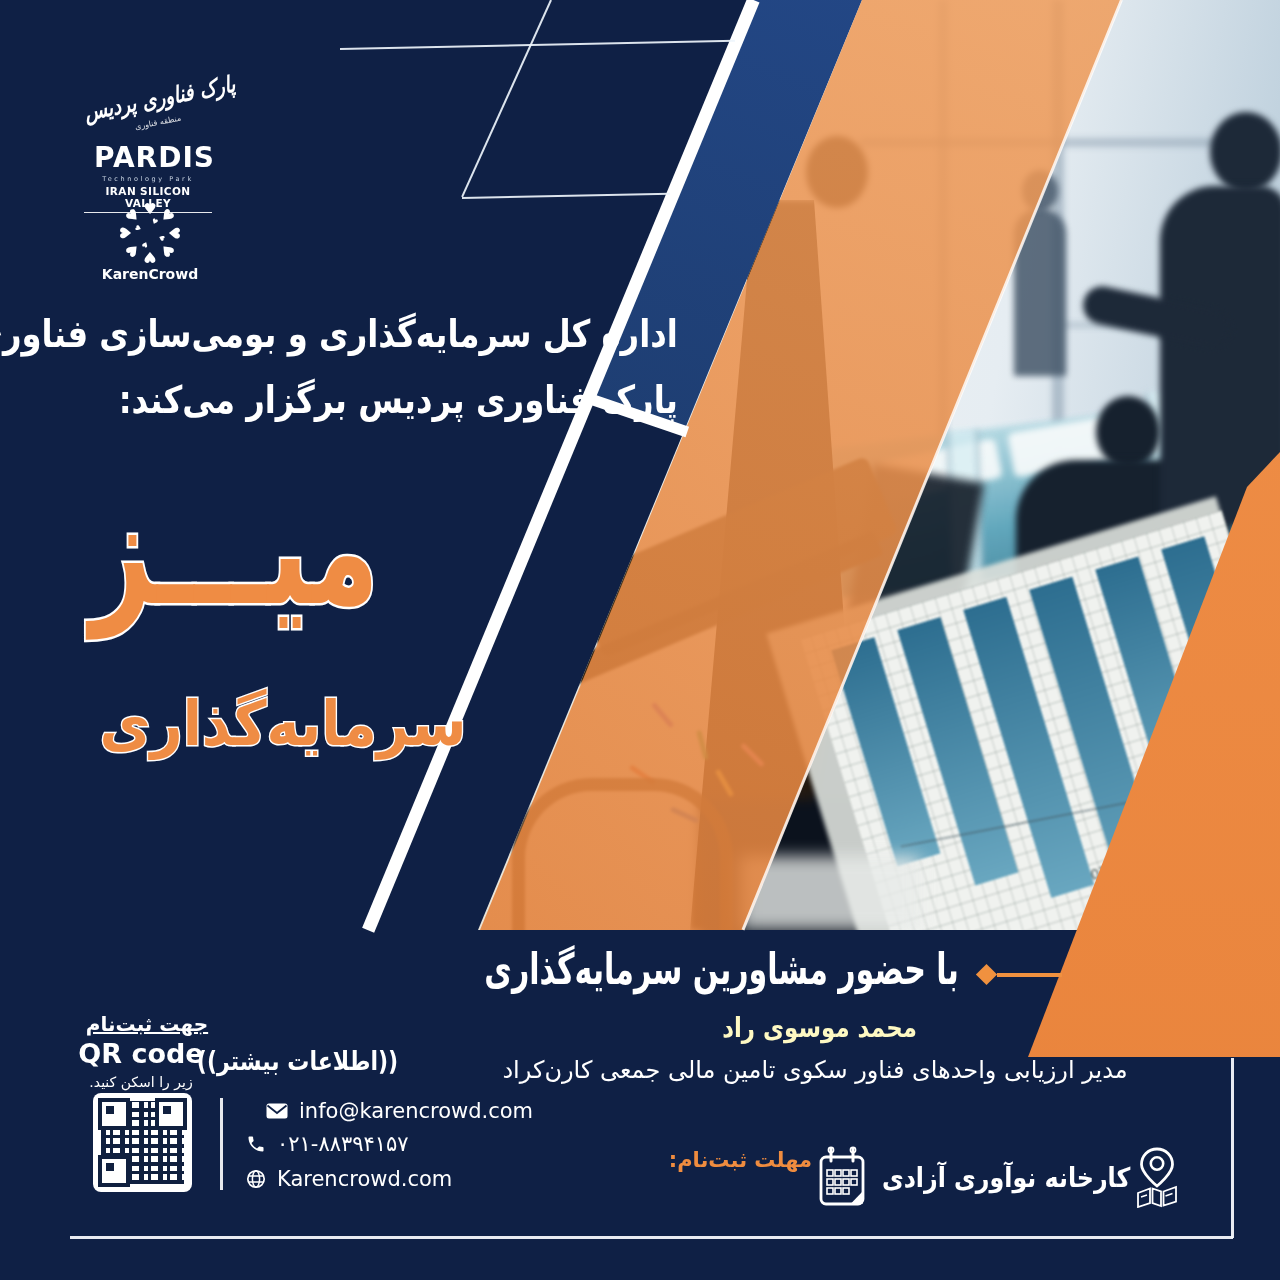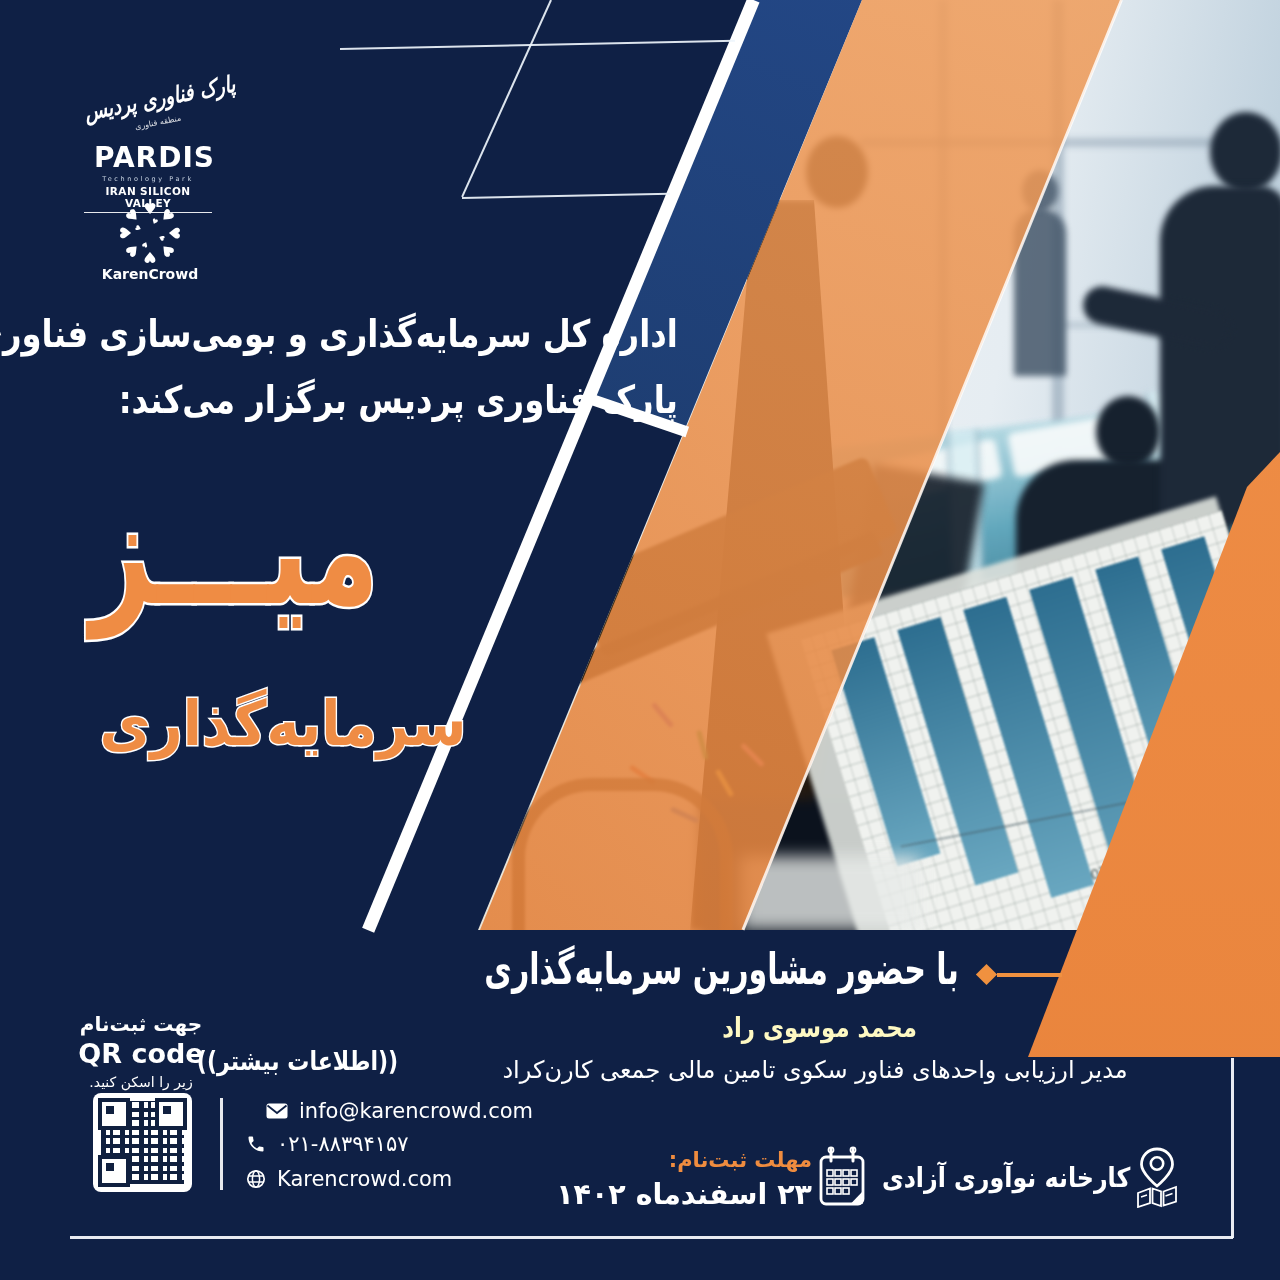--- a/index.html
+++ b/index.html
@@ -127,21 +127,21 @@
   .title-sub span{font-size:62px;font-weight:bold;color:#ef8c44;direction:rtl;white-space:nowrap;
     -webkit-text-stroke:3px #fff;paint-order:stroke fill;transform:scaleX(.9);}
   .spk-head{right:321px;top:944px;font-size:43px;font-weight:bold;direction:rtl;white-space:nowrap;
     transform:scaleX(.7);transform-origin:100% 50%;}
   .diamond{left:979px;top:967px;width:15px;height:15px;background:#f0913f;transform:rotate(45deg);}
   .bullet-line{left:997px;top:973px;width:65px;height:3.5px;background:#f0913f;}
   .spk-name{left:660px;top:1012px;width:320px;text-align:center;font-size:27px;font-weight:bold;color:#fef9c3;direction:rtl;}
   .spk-name span{display:inline-block;transform:scaleX(.85);white-space:nowrap;}
   .spk-role{left:440px;top:1056px;width:750px;text-align:center;font-size:24px;direction:rtl;white-space:nowrap;}
 
-  .reg1{left:66px;top:1012px;width:150px;text-align:center;font-size:20px;font-weight:bold;direction:rtl;}
+  .reg1{left:72px;top:1012px;width:150px;text-align:center;font-size:20px;font-weight:bold;direction:rtl;text-decoration:underline;}
   .reg2{left:66px;top:1038px;width:150px;text-align:center;font-size:27px;font-weight:bold;}
   .reg3{left:66px;top:1074px;width:150px;text-align:center;font-size:14px;direction:rtl;}
   .qr{left:93px;top:1093px;width:99px;height:99px;background:#fff;border-radius:8px;}
   .qr-px{position:absolute;left:8px;top:8px;right:8px;bottom:8px;background-color:#fff;
     background-image:repeating-linear-gradient(90deg,#10203f 0 5px,transparent 5px 9px,#10203f 9px 12px,transparent 12px 19px),
                      repeating-linear-gradient(0deg,#10203f 0 4px,transparent 4px 10px,#10203f 10px 13px,transparent 13px 18px);}
   .fndr{position:absolute;width:24px;height:24px;border:4.5px solid #10203f;background:#fff;}
   .fndr i{position:absolute;left:3.5px;top:3.5px;width:8px;height:8px;background:#10203f;}
   .fndr.tl{left:5px;top:5px;} .fndr.tr{right:5px;top:5px;} .fndr.bl{left:5px;bottom:5px;}
   .divider{left:220px;top:1098px;width:2.5px;height:92px;background:rgba(255,255,255,.9);}
@@ -329,21 +329,20 @@
         <rect x="25" y="33" width="6" height="6"></rect>
         <rect x="33" y="33" width="6" height="6"></rect>
       <rect x="9" y="42" width="6" height="6"></rect>
         <rect x="17" y="42" width="6" height="6"></rect>
         <rect x="25" y="42" width="6" height="6"></rect>
     </g>
     <path d="M33 57.5 L45 57.5 L45 45 Z" fill="#fff"></path>
   </svg>
   <div class="abs deadline">
     <div class="dl-label">مهلت ثبت‌نام:</div>
-    <div class="dl-date">۲۳ اسفندماه ۱۴۰۲</div>
   </div>
   <svg class="abs" style="left:1134px;top:1146px;" width="46" height="62" viewBox="0 0 46 62">
     <path d="M23 3 C14 3 7.5 10 7.5 18.5 C7.5 27.5 23 40 23 40 C23 40 38.5 27.5 38.5 18.5 C38.5 10 32 3 23 3 Z" stroke="#fff" stroke-width="2.8" fill="none"></path>
     <circle cx="23" cy="17.5" r="6.2" stroke="#fff" stroke-width="2.6" fill="none"></circle>
     <path d="M4 47 L16 42.5 L16 57 L4 61 Z M18.5 42.5 L27 45.5 L27 60 L18.5 57 Z M29.5 45.5 L42 41 L42 55.5 L29.5 59.5 Z" stroke="#fff" stroke-width="1.8" fill="none"></path>
     <path d="M7 51 L13 49 M31.5 50 L38.5 47.5" stroke="#fff" stroke-width="1.4"></path>
   </svg>
   <div class="abs venue-text">کارخانه نوآوری آزادی</div>
 
 </div>

